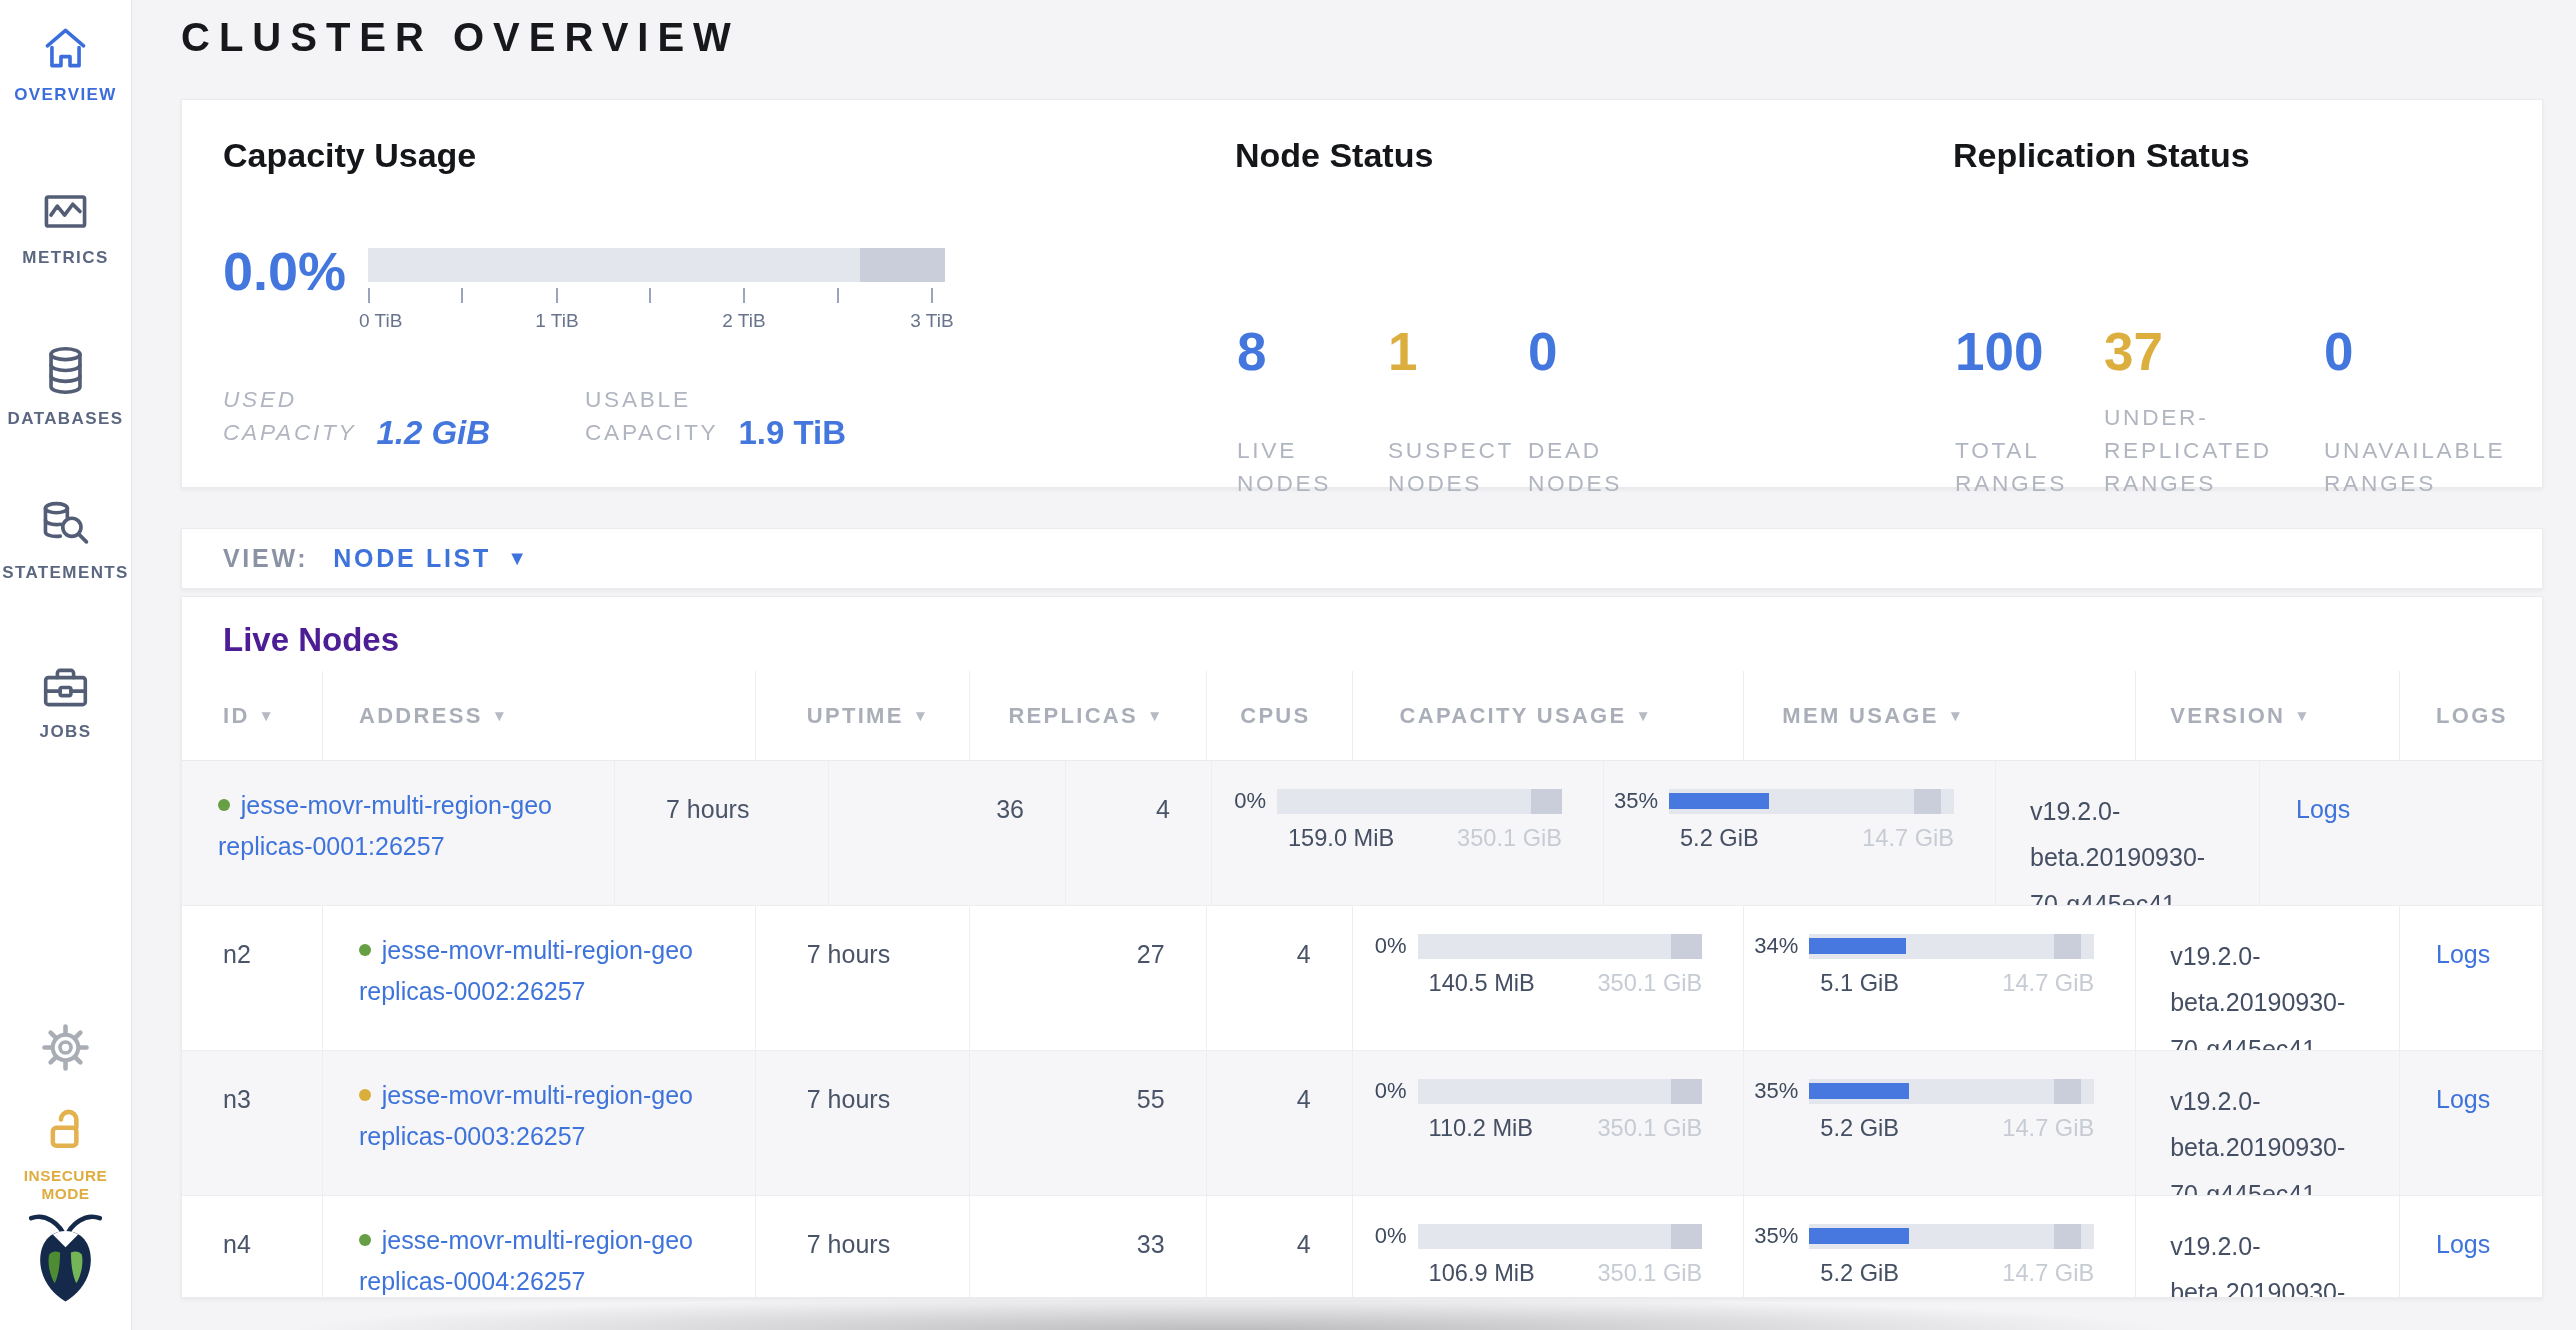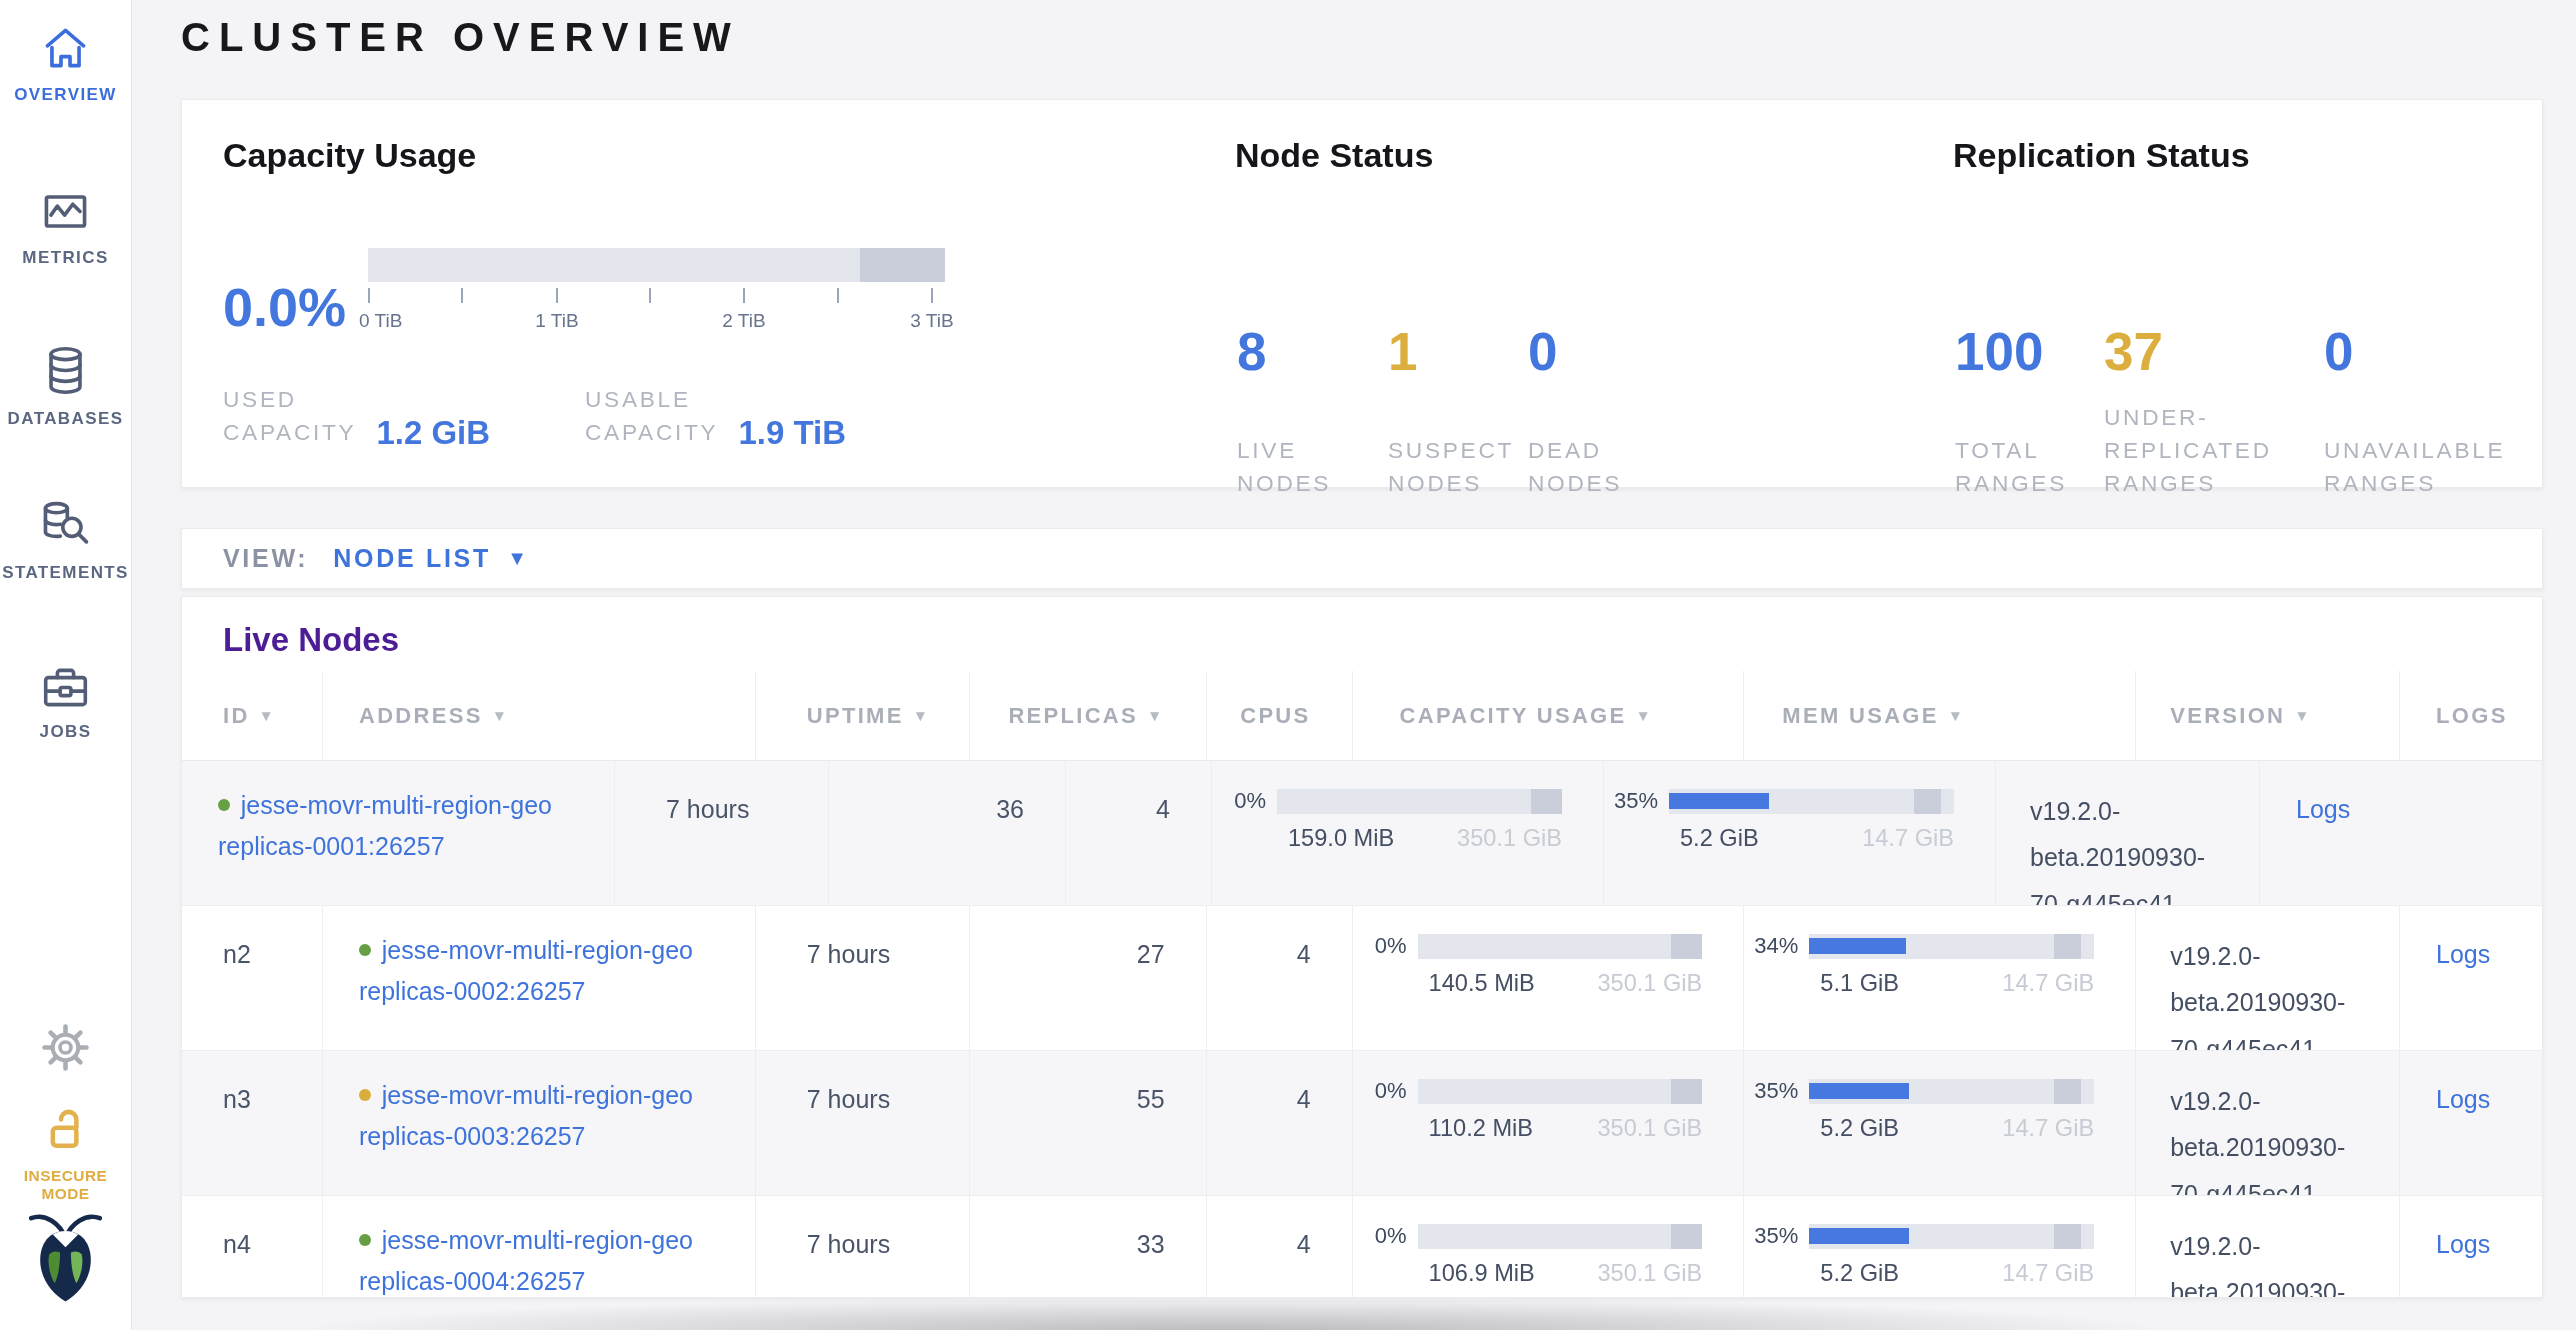--- a/index.html
+++ b/index.html
@@ -20,21 +20,21 @@
   .page-title { position:absolute; left:49px; top:14.5px; font-size:40px; font-weight:bold; letter-spacing:9px; color:#17181c; }
 
   .panel { position:absolute; background:#ffffff; border:0.9px solid #ebebed; box-shadow:0 1.8px 4.5px rgba(0,0,0,0.05); }
   .panel-summary { left:49px; top:99px; width:2362px; height:389px; }
   .panel-viewbar { left:49px; top:528px; width:2362px; height:61px; }
   .panel-table   { left:49px; top:596px; width:2362px; height:702px; overflow:hidden; }
 
   .sec-title { position:absolute; font-size:34px; font-weight:bold; color:#14161a; }
 
   
-  .big-pct { position:absolute; font-size:54px; font-weight:bold; color:#4377de;margin-top:36px; }
+  .big-pct { position:absolute; font-size:54px; font-weight:bold; color:#4377de; }
   .cap-bar { position:absolute; left:186px; top:148px; width:577px; height:34px; background:#e3e6ed; }
   .cap-bar .seg { position:absolute; top:0; bottom:0; left:85.2%; width:14.8%; background:#c9ceda; }
   .cap-ticks { position:absolute; left:186px; top:188px; width:577px; height:16.3px; }
   .cap-ticks i { position:absolute; top:0; width:1.8px; height:14.5px; background:#9aa4bb; }
   .cap-ticklabels { position:absolute; left:186px; top:210px; width:577px; height:27px; }
   .cap-ticklabels span { position:absolute; transform:translateX(-50%); font-size:19px; color:#68748d; white-space:nowrap; }
 
   .stat-label { font-size:22.7px; letter-spacing:2.7px; color:#b0b5bf; line-height:1.45; text-transform:uppercase; }
   .kv { position:absolute; display:flex; align-items:flex-end; }
   .kv .v { font-size:33px; font-weight:bold; color:#4377de; margin-left:20px; position:relative; top:3.6px; white-space:nowrap; }
@@ -226,21 +226,21 @@
           <i style="left:469px;"></i>
           <i style="left:563px;"></i>
       </div>
       <div class="cap-ticklabels">
         <span style="left:12.7px;">0 TiB</span>
         <span style="left:189px;">1 TiB</span>
         <span style="left:376px;">2 TiB</span>
         <span style="left:564px;">3 TiB</span>
       </div>
 
-      <div class="kv" style="left:41px; top:283px;">
+      <div class="kv" style="left:41px; top:283px;font-style:italic;">
         <span class="stat-label">
           <span>USED</span><br>
           <span>CAPACITY</span>
         </span>
         <span class="v">1.2 GiB</span>
       </div>
       <div class="kv" style="left:403px; top:283px;">
         <span class="stat-label">
           <span>USABLE</span><br>
           <span>CAPACITY</span>

